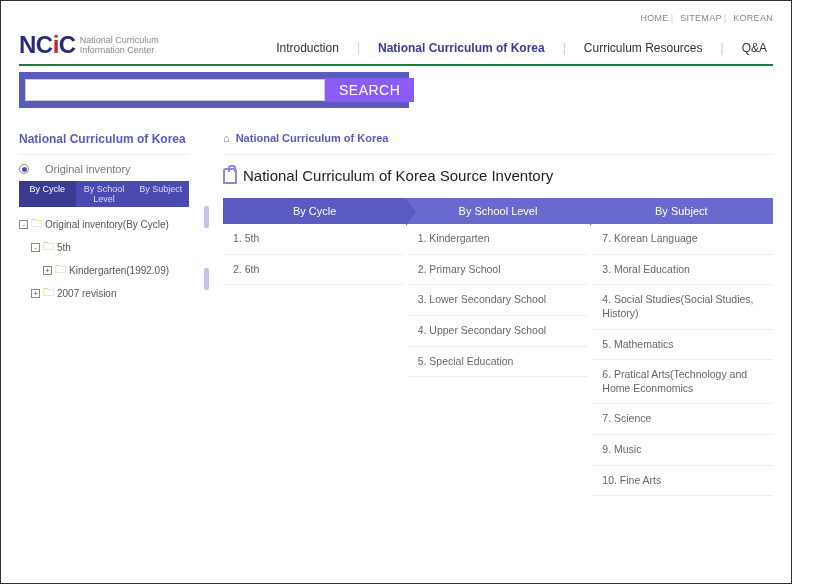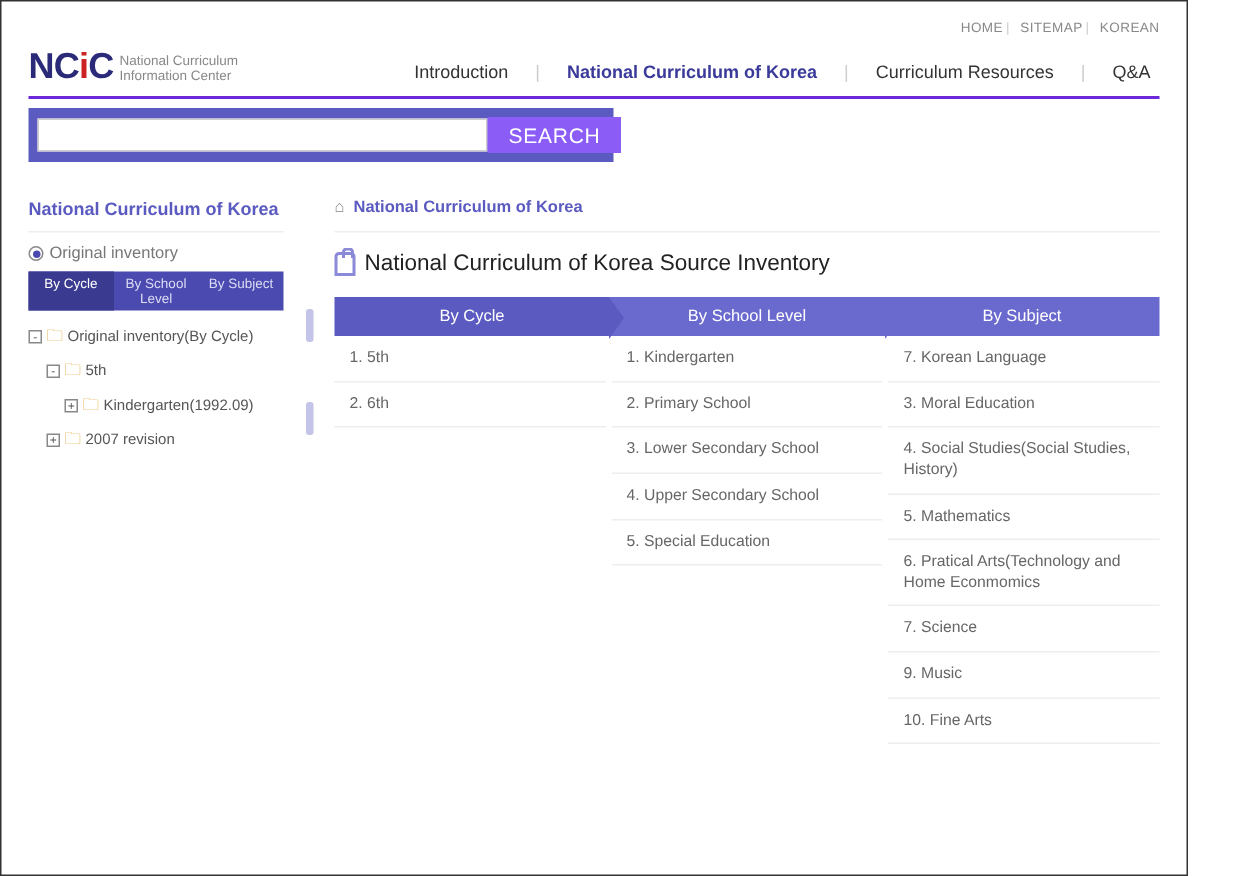--- a/index.html
+++ b/index.html
@@ -1,37 +1,37 @@
 <!DOCTYPE html>
 <html><head>
 <meta charset="utf-8">
 <style>
   * { box-sizing: border-box; margin: 0; padding: 0; }
   body { font-family: Arial, sans-serif; font-size: 11px; color: #555; background: #fff; }
   .frame { width: 792px; height: 584px; border: 1px solid #333; padding: 12px 18px; position: relative; }
   .toplinks { text-align: right; font-size: 9px; color: #888; margin-bottom: 8px; letter-spacing: 0.3px; }
   .toplinks span { margin-left: 2px; cursor: pointer; }
   .toplinks .sep { color: #ccc; margin: 0 2px; }
-  .header { display: flex; align-items: flex-end; justify-content: space-between; border-bottom: 2px solid #6d28d9; padding-bottom: 5px; margin-bottom: 6px; }
+  .header { display: flex; align-items: flex-end; justify-content: space-between; border-bottom: 2px solid #15803d; padding-bottom: 5px; margin-bottom: 6px; }
   .logo { display: flex; align-items: center; gap: 4px; }
   .logo-big { font-size: 24px; font-weight: bold; color: #2a2a78; letter-spacing: -0.5px; }
   .logo-big .i { color: #c22; }
   .logo-sub { font-size: 9px; line-height: 10px; color: #888; }
   .nav { display: flex; gap: 12px; font-size: 12px; color: #333; align-items: center; }
   .nav-item { cursor: pointer; padding: 4px 6px; }
   .nav-item.active { color: #3a3a9a; font-weight: bold; }
   .nav-sep { color: #ccc; }
   .searchbar { background: #5a5ac0; padding: 6px; display: flex; align-items: center; width: 390px; margin-bottom: 18px; }
   .searchbar input { flex: 0 0 300px; height: 22px; border: 1px solid #ccc; padding: 2px 4px; font-size: 11px; }
   .searchbtn { background: #8b5cf6; color: #fff; border: none; padding: 0 14px; height: 24px; font-size: 14px; letter-spacing: 0.5px; cursor: pointer; text-align: right; }
   .content { display: flex; gap: 14px; }
   .sidebar { width: 170px; flex-shrink: 0; position: relative; }
   .sidebar-title { color: #5a5ac0; font-weight: bold; font-size: 12px; padding: 6px 0 8px; border-bottom: 1px solid #eee; margin-bottom: 6px; }
   .radio-list { margin-bottom: 4px; }
-  .radio-item { display: flex; align-items: center; gap: 4px; color: #777; padding: 2px 0; font-size: 11px; cursor: pointer; }
+  .radio-item { display: flex; align-items: center; gap: 16px; color: #777; padding: 2px 0; font-size: 11px; cursor: pointer; }
   .radio { width: 10px; height: 10px; border: 1px solid #888; border-radius: 50%; display: inline-flex; align-items: center; justify-content: center; }
   .radio.sel::after { content: ""; width: 5px; height: 5px; background: #4a4ab0; border-radius: 50%; }
   .tabstrip { display: flex; background: #4a4ab0; }
   .tabstrip .tab { flex: 1; color: #dcdcf5; font-size: 9px; text-align: center; padding: 3px 2px; cursor: pointer; }
   .tabstrip .tab.active { background: #3a3a90; color: #fff; }
   .tree { margin-top: 6px; font-size: 10px; color: #555; }
   .tree-row { display: flex; align-items: center; gap: 3px; padding: 2px 0; cursor: pointer; white-space: nowrap; }
   .tree-minus, .tree-plus { width: 9px; height: 9px; border: 1px solid #888; font-size: 8px; line-height: 7px; text-align: center; color: #555; }
   .folder { color: #e0a030; font-size: 11px; }
   .tree-indent1 { padding-left: 12px; }

